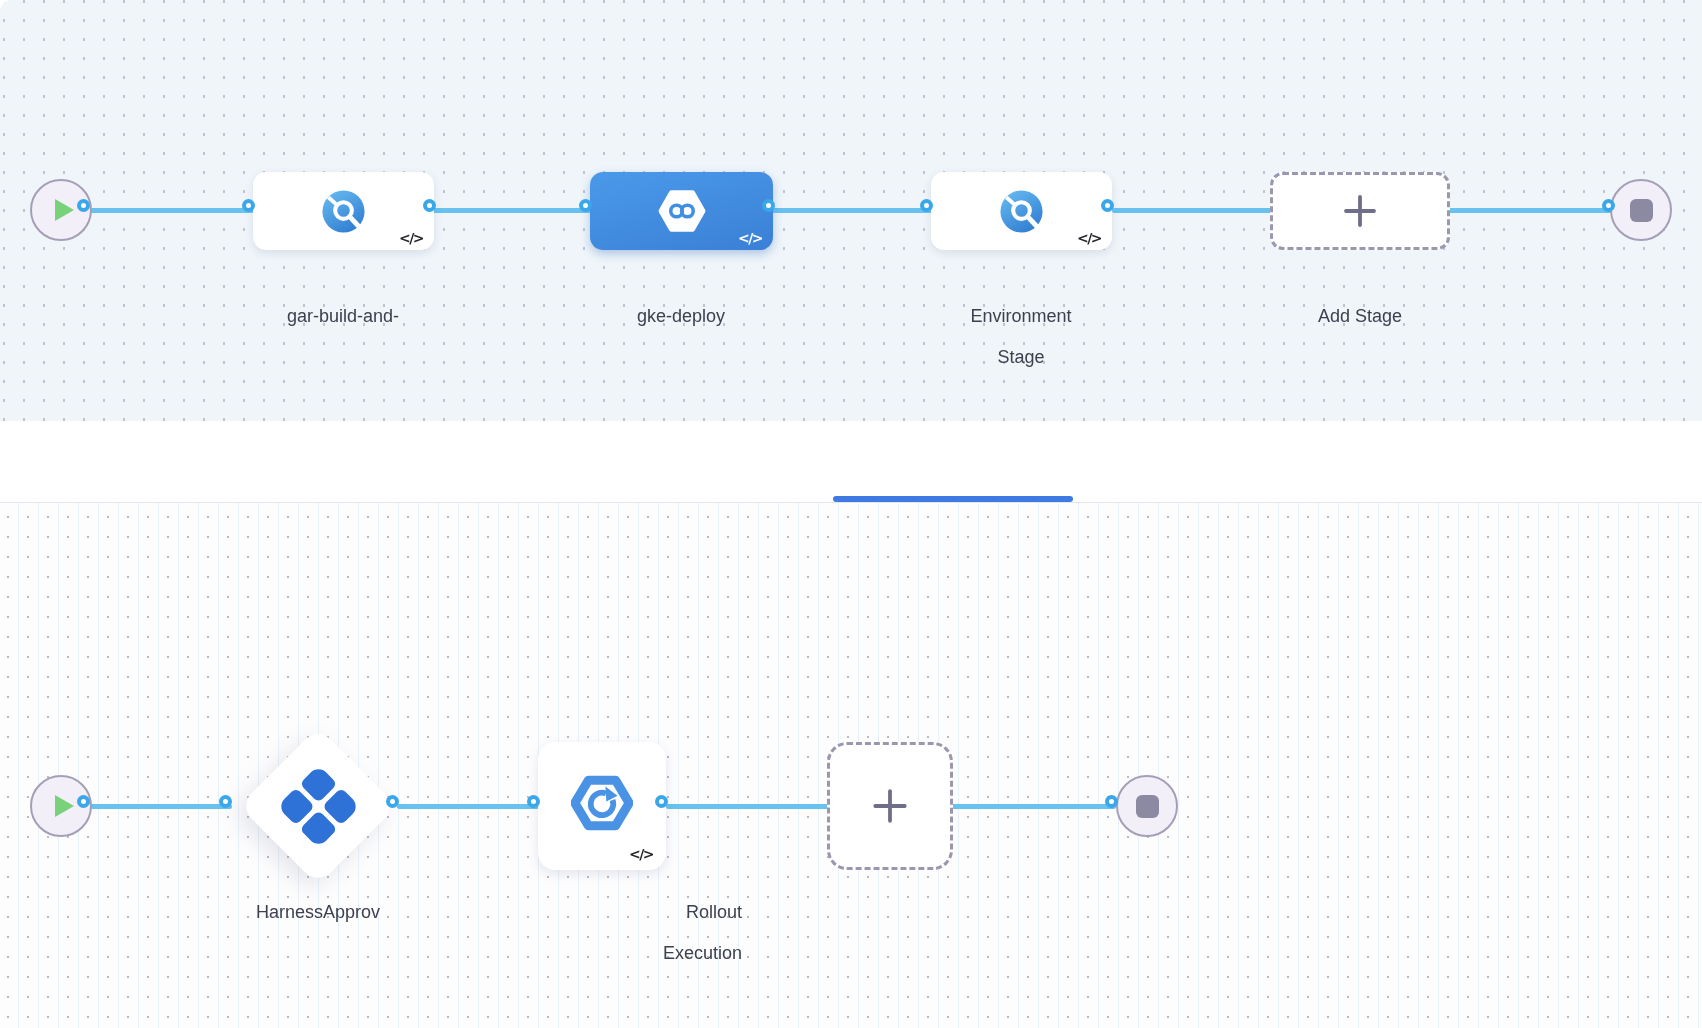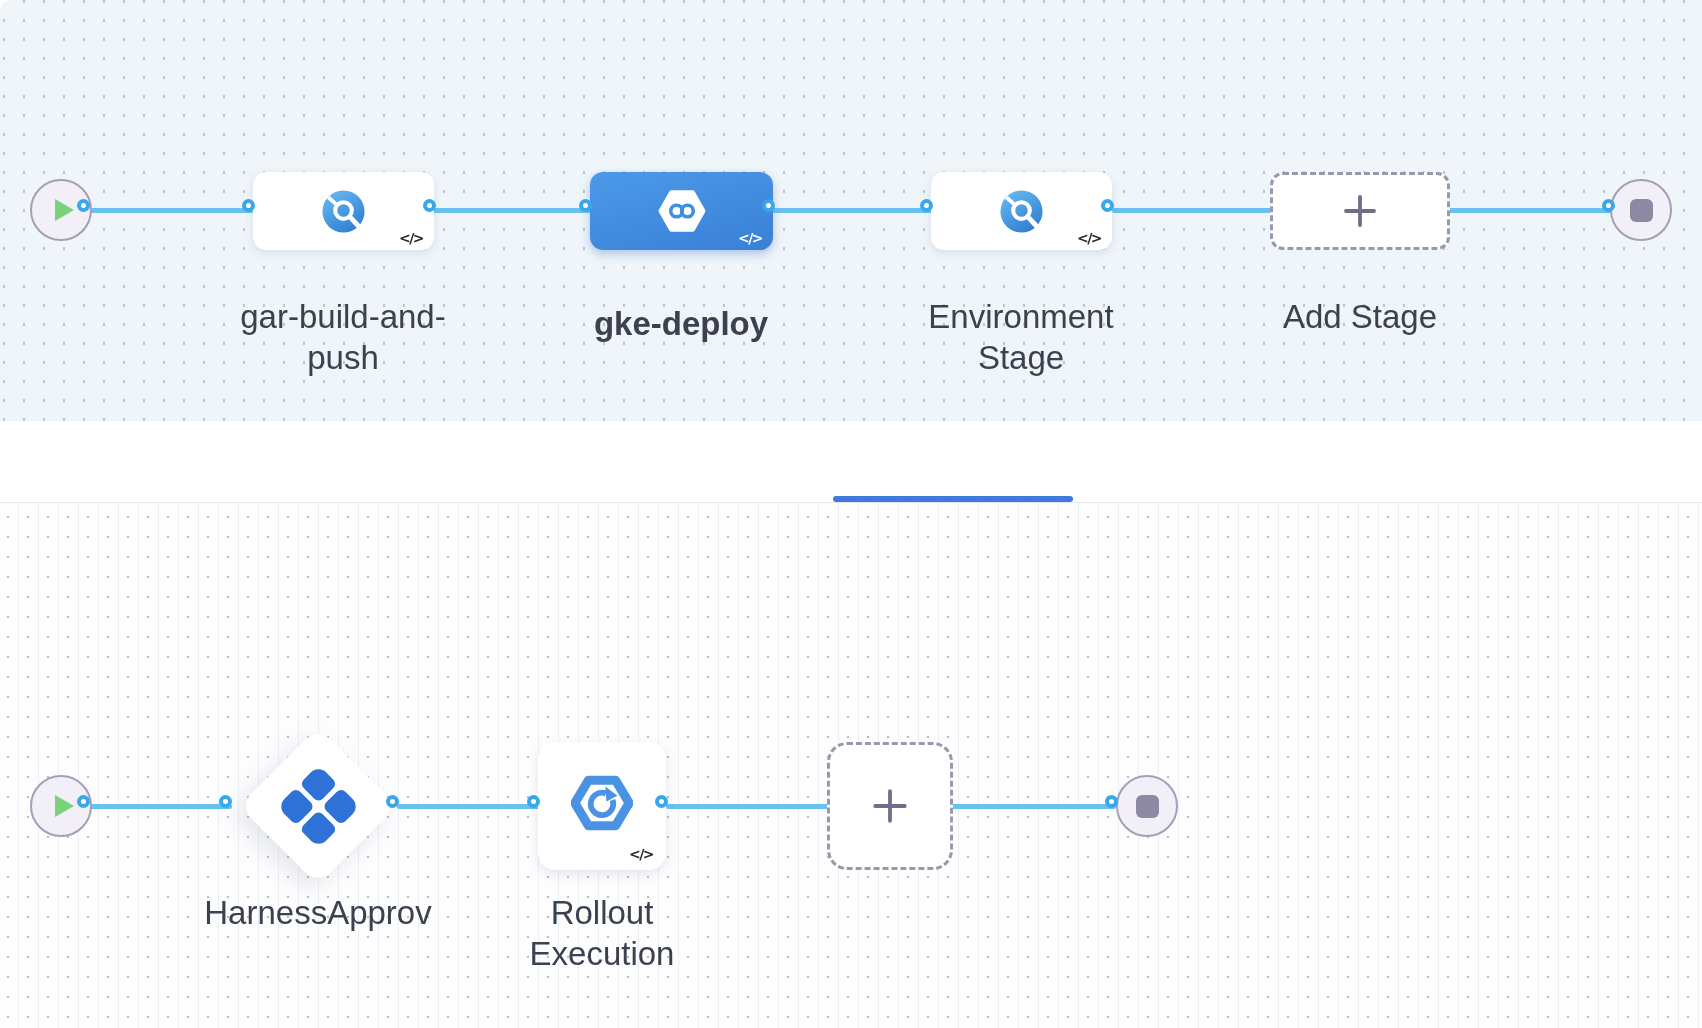--- a/index.html
+++ b/index.html
@@ -71,21 +71,21 @@
   .code-badge{
     position:absolute;right:11px;bottom:4px;font-size:14px;font-weight:700;
     letter-spacing:-1.5px;color:#26272e;font-family:"DejaVu Sans",sans-serif;
   }
   .code-badge.light{color:#ffffff;}
   .dashed-btn{
     position:absolute;background:#ffffff;border:3px dashed #9a97ae;z-index:2;
     display:flex;align-items:center;justify-content:center;cursor:pointer;
   }
   .node-label{
-    position:absolute;width:280px;text-align:center;font-size:33px;line-height:41px;
+    position:absolute;width:280px;text-align:center;font-size:18px;line-height:41px;
     color:#3d404e;z-index:2;
   }
   .node-label span{display:block;}
   .step-card{
     position:absolute;width:128px;height:128px;border-radius:17px;background:#ffffff;
     box-shadow:0 4px 12px rgba(95,105,140,.16);z-index:2;
     display:flex;align-items:center;justify-content:center;cursor:pointer;
   }
   .diamond{
     position:absolute;left:262px;top:750px;width:112px;height:112px;background:#ffffff;
@@ -175,23 +175,22 @@
     <div class="port" style="left:242px;top:199px;"></div>
     <div class="port" style="left:423px;top:199px;"></div>
     <div class="port" style="left:579px;top:199px;"></div>
     <div class="port" style="left:762px;top:199px;"></div>
     <div class="port" style="left:920px;top:199px;"></div>
     <div class="port" style="left:1101px;top:199px;"></div>
     <div class="port" style="left:1602px;top:199px;"></div>
 
     <div class="node-label" style="left:203px;top:296px;">
       <span>gar-build-and-</span>
-      <span>push</span>
-    </div>
-    <div class="node-label" style="left:541px;top:303px;font-weight:bold;">
+    </div>
+    <div class="node-label" style="left:541px;top:296px;">
       <span>gke-deploy</span>
       <span></span>
     </div>
     <div class="node-label" style="left:881px;top:296px;">
       <span>Environment</span>
       <span>Stage</span>
     </div>
     <div class="node-label" style="left:1220px;top:296px;">
       <span>Add Stage</span>
     </div>
@@ -272,18 +271,18 @@
   <div class="port" style="left:77px;top:795px;"></div>
   <div class="port" style="left:219px;top:795px;"></div>
   <div class="port" style="left:386px;top:795px;"></div>
   <div class="port" style="left:527px;top:795px;"></div>
   <div class="port" style="left:655px;top:795px;"></div>
   <div class="port" style="left:1105px;top:795px;"></div>
 
   <div class="node-label" style="left:178px;top:892px;">
     <span>HarnessApprov</span>
   </div>
-  <div class="node-label" style="left:462px;top:892px;">
+  <div class="node-label" style="left:462px;top:892px;text-align:right;">
     <span>Rollout</span>
     <span>Execution</span>
   </div>
 
 </div>
 
 </body></html>

